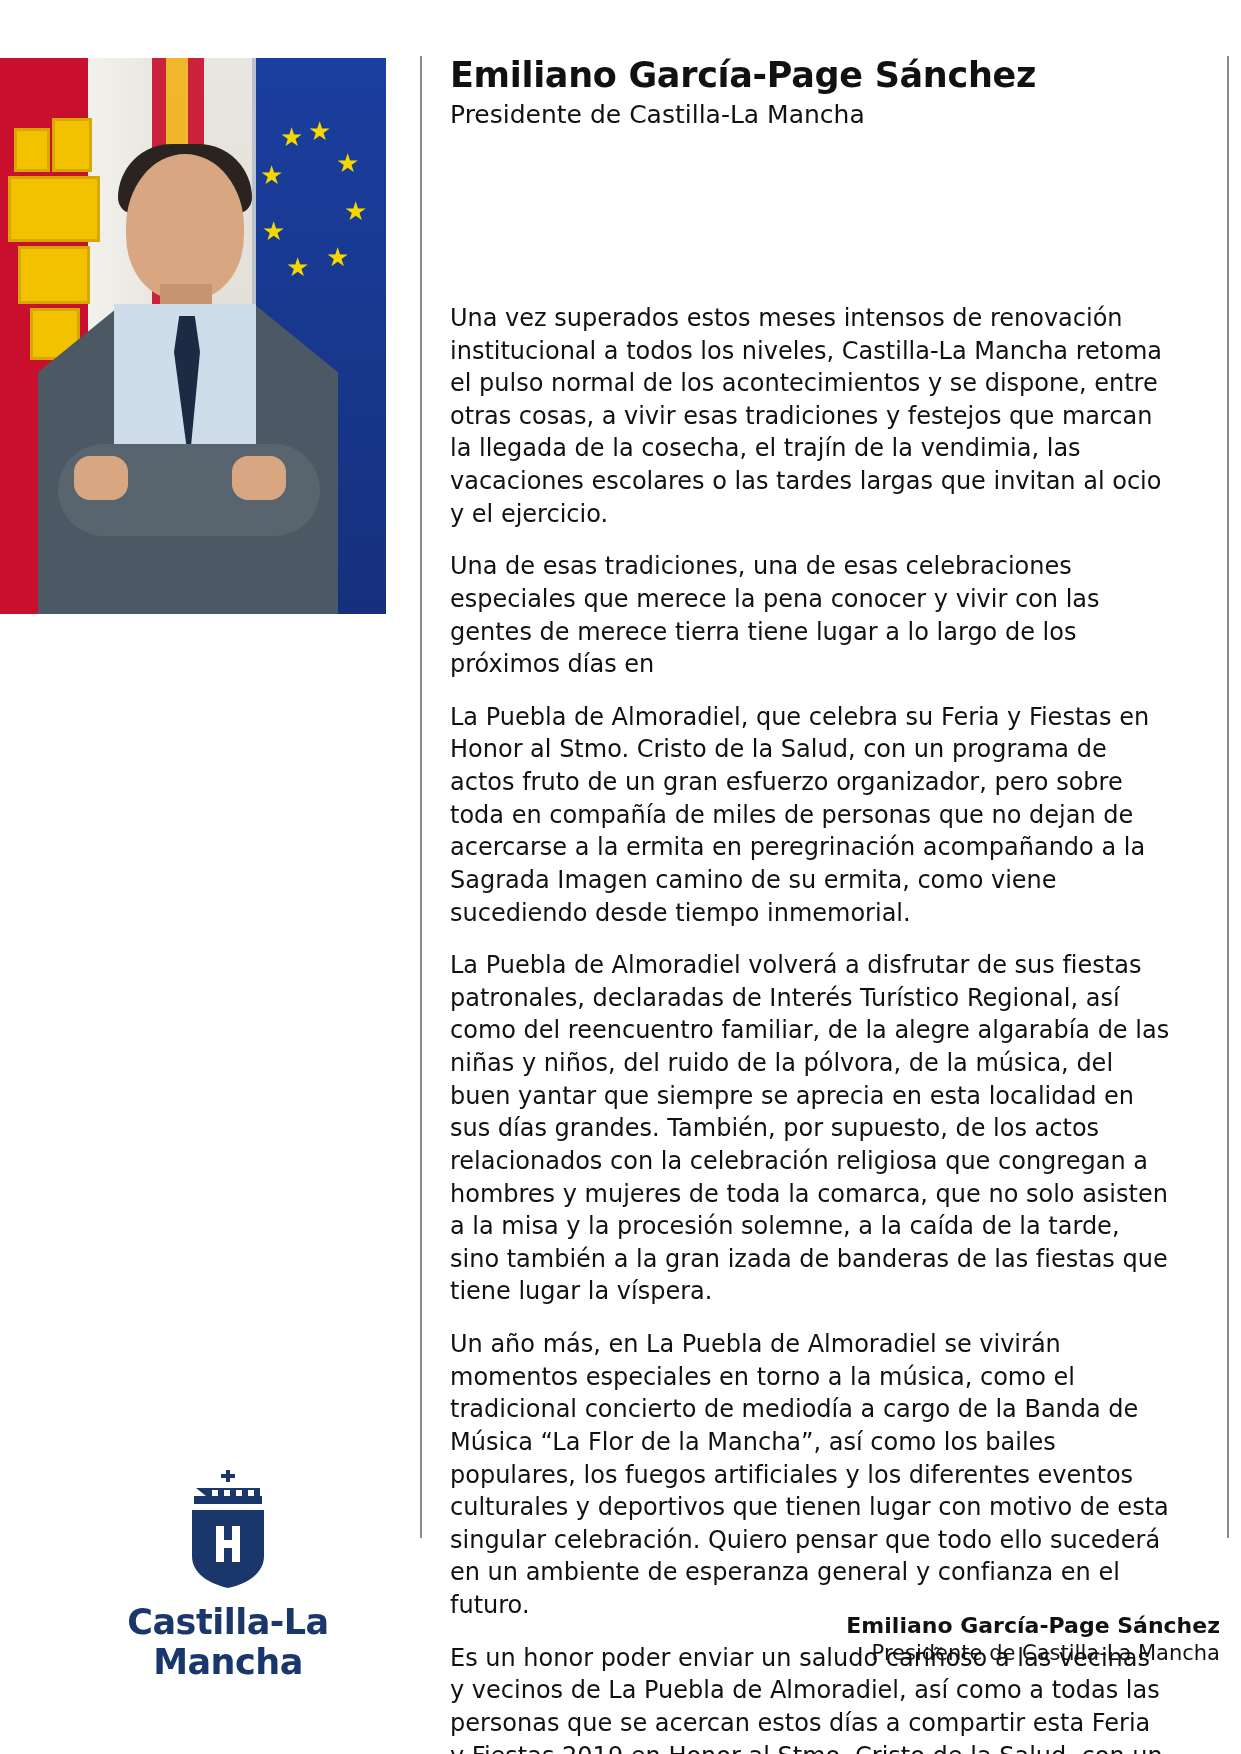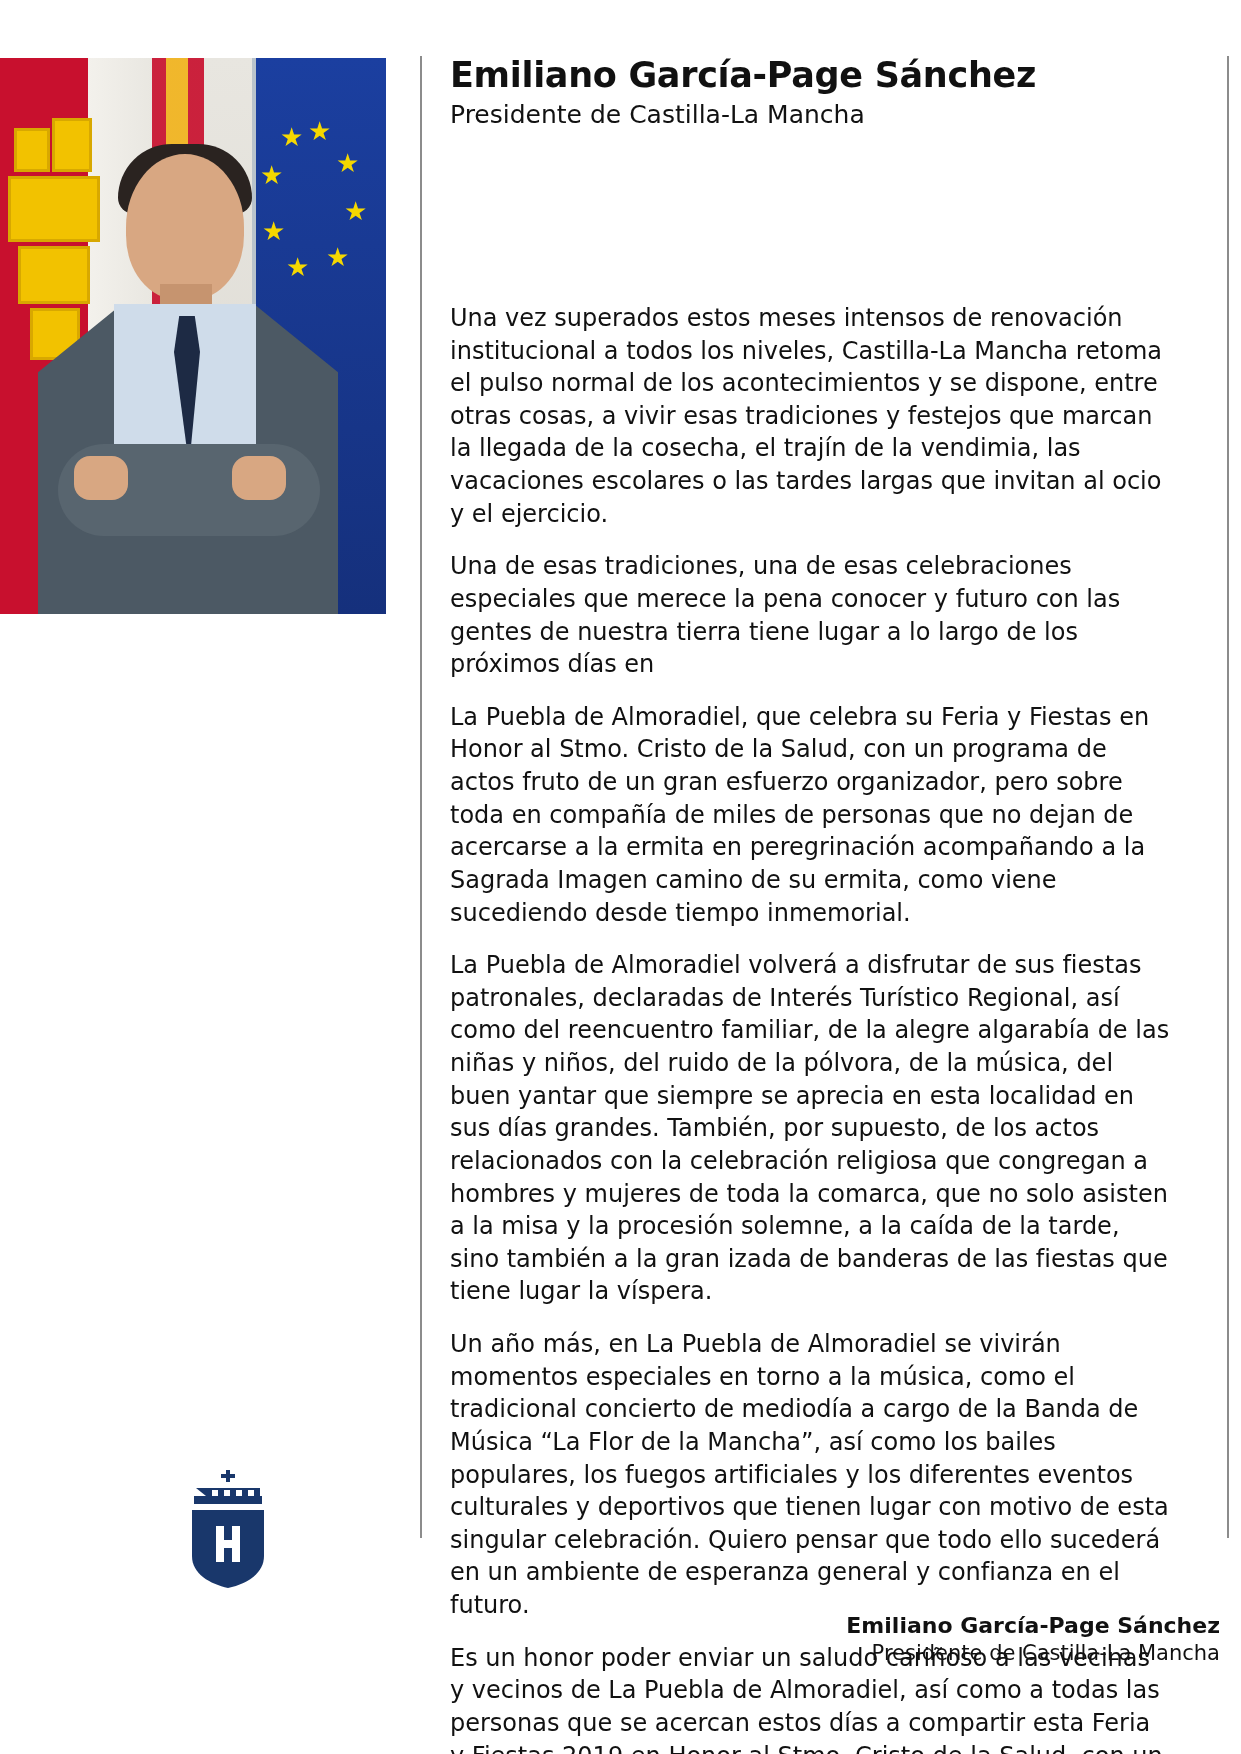--- a/index.html
+++ b/index.html
@@ -290,33 +290,34 @@
       <svg class="logo-shield" viewBox="0 0 92 120">
         <rect x="44" y="2" width="4" height="12" fill="#19376b"></rect>
         <rect x="39" y="6" width="14" height="4" fill="#19376b"></rect>
         <path d="M14 20 h64 v8 h-6 v-6 h-6 v6 h-6 v-6 h-6 v6 h-6 v-6 h-6 v6 h-6 v-6 h-6 v6 h-6 z" fill="#19376b"></path>
         <rect x="12" y="28" width="68" height="8" fill="#19376b"></rect>
         <path d="M10 42 h72 v46 c0 18 -18 28 -36 32 C28 116 10 106 10 88 Z" fill="#19376b"></path>
         <rect x="34" y="58" width="8" height="36" fill="#ffffff"></rect>
         <rect x="50" y="58" width="8" height="36" fill="#ffffff"></rect>
         <rect x="34" y="72" width="24" height="8" fill="#ffffff"></rect>
       </svg>
+      <div class="logo-text">Castilla-La Mancha</div>
     </div>
   </div>
 
   <div class="divider"></div>
   <div class="divider-right"></div>
 
   <div class="content">
     <h1 class="title">Emiliano García-Page Sánchez</h1>
     <p class="subtitle">Presidente de Castilla-La Mancha</p>
 
     <div class="body-text">
       <p>Una vez superados estos meses intensos de renovación institucional a todos los niveles, Castilla-La Mancha retoma el pulso normal de los acontecimientos y se dispone, entre otras cosas, a vivir esas tradiciones y festejos que marcan la llegada de la cosecha, el trajín de la vendimia, las vacaciones escolares o las tardes largas que invitan al ocio y el ejercicio.</p>
-      <p>Una de esas tradiciones, una de esas celebraciones especiales que merece la pena conocer y futuro con las gentes de nuestra tierra tiene lugar a lo largo de los próximos días en</p>
+      <p>Una de esas tradiciones, una de esas celebraciones especiales que merece la pena conocer y vivir con las gentes de merece tierra tiene lugar a lo largo de los próximos días en</p>
       <p>La Puebla de Almoradiel, que celebra su Feria y Fiestas en Honor al Stmo. Cristo de la Salud, con un programa de actos fruto de un gran esfuerzo organizador, pero sobre toda en compañía de miles de personas que no dejan de acercarse a la ermita en peregrinación acompañando a la Sagrada Imagen camino de su ermita, como viene sucediendo desde tiempo inmemorial.</p>
       <p>La Puebla de Almoradiel volverá a disfrutar de sus fiestas patronales, declaradas de Interés Turístico Regional, así como del reencuentro familiar, de la alegre algarabía de las niñas y niños, del ruido de la pólvora, de la música, del buen yantar que siempre se aprecia en esta localidad en sus días grandes. También, por supuesto, de los actos relacionados con la celebración religiosa que congregan a hombres y mujeres de toda la comarca, que no solo asisten a la misa y la procesión solemne, a la caída de la tarde, sino también a la gran izada de banderas de las fiestas que tiene lugar la víspera.</p>
       <p>Un año más, en La Puebla de Almoradiel se vivirán momentos especiales en torno a la música, como el tradicional concierto de mediodía a cargo de la Banda de Música “La Flor de la Mancha”, así como los bailes populares, los fuegos artificiales y los diferentes eventos culturales y deportivos que tienen lugar con motivo de esta singular celebración. Quiero pensar que todo ello sucederá en un ambiente de esperanza general y confianza en el futuro.</p>
       <p>Es un honor poder enviar un saludo cariñoso a las vecinas y vecinos de La Puebla de Almoradiel, así como a todas las personas que se acercan estos días a compartir esta Feria y Fiestas 2019 en Honor al Stmo. Cristo de la Salud, con un deseo expreso: que todo transcurra con alegría, seguridad y normalidad.</p>
     </div>
 
   </div>
 
   <div class="signature">
     <div class="sig-name">Emiliano García-Page Sánchez</div>

